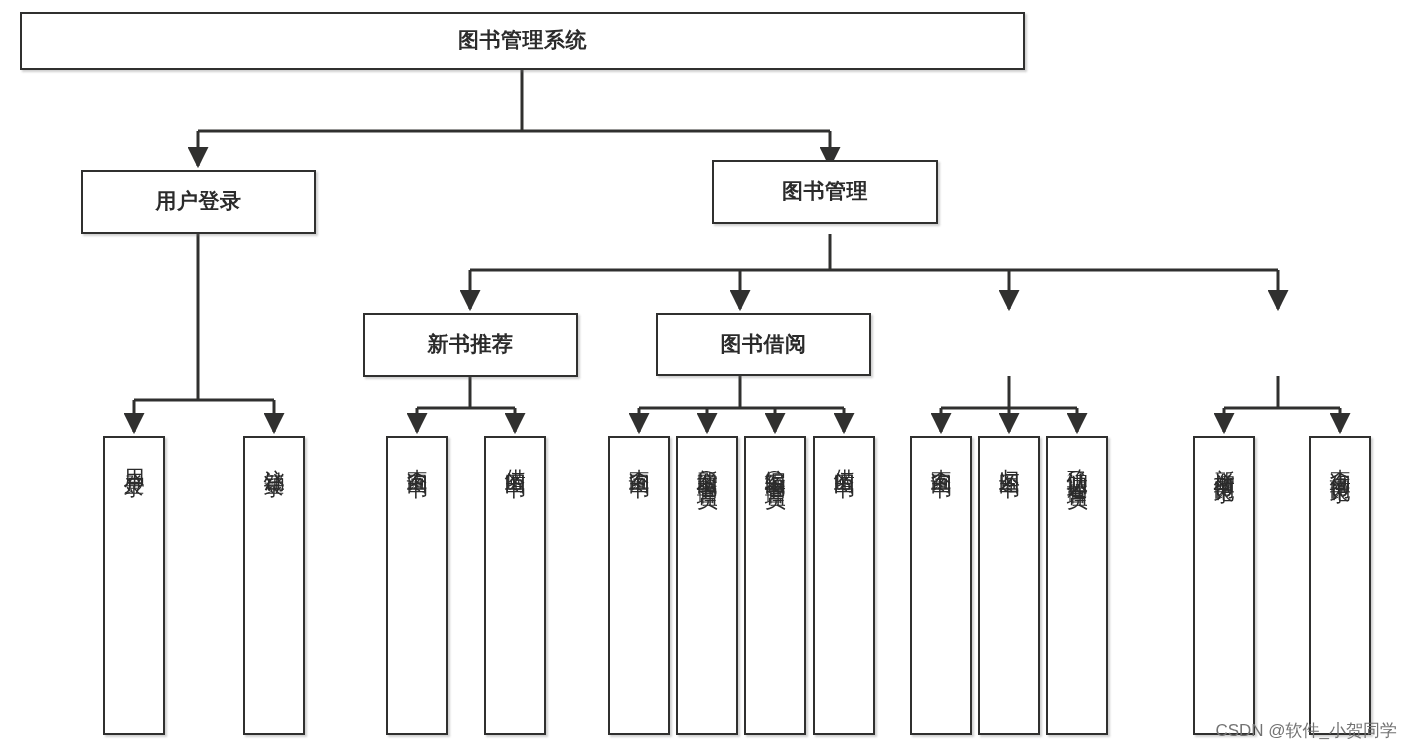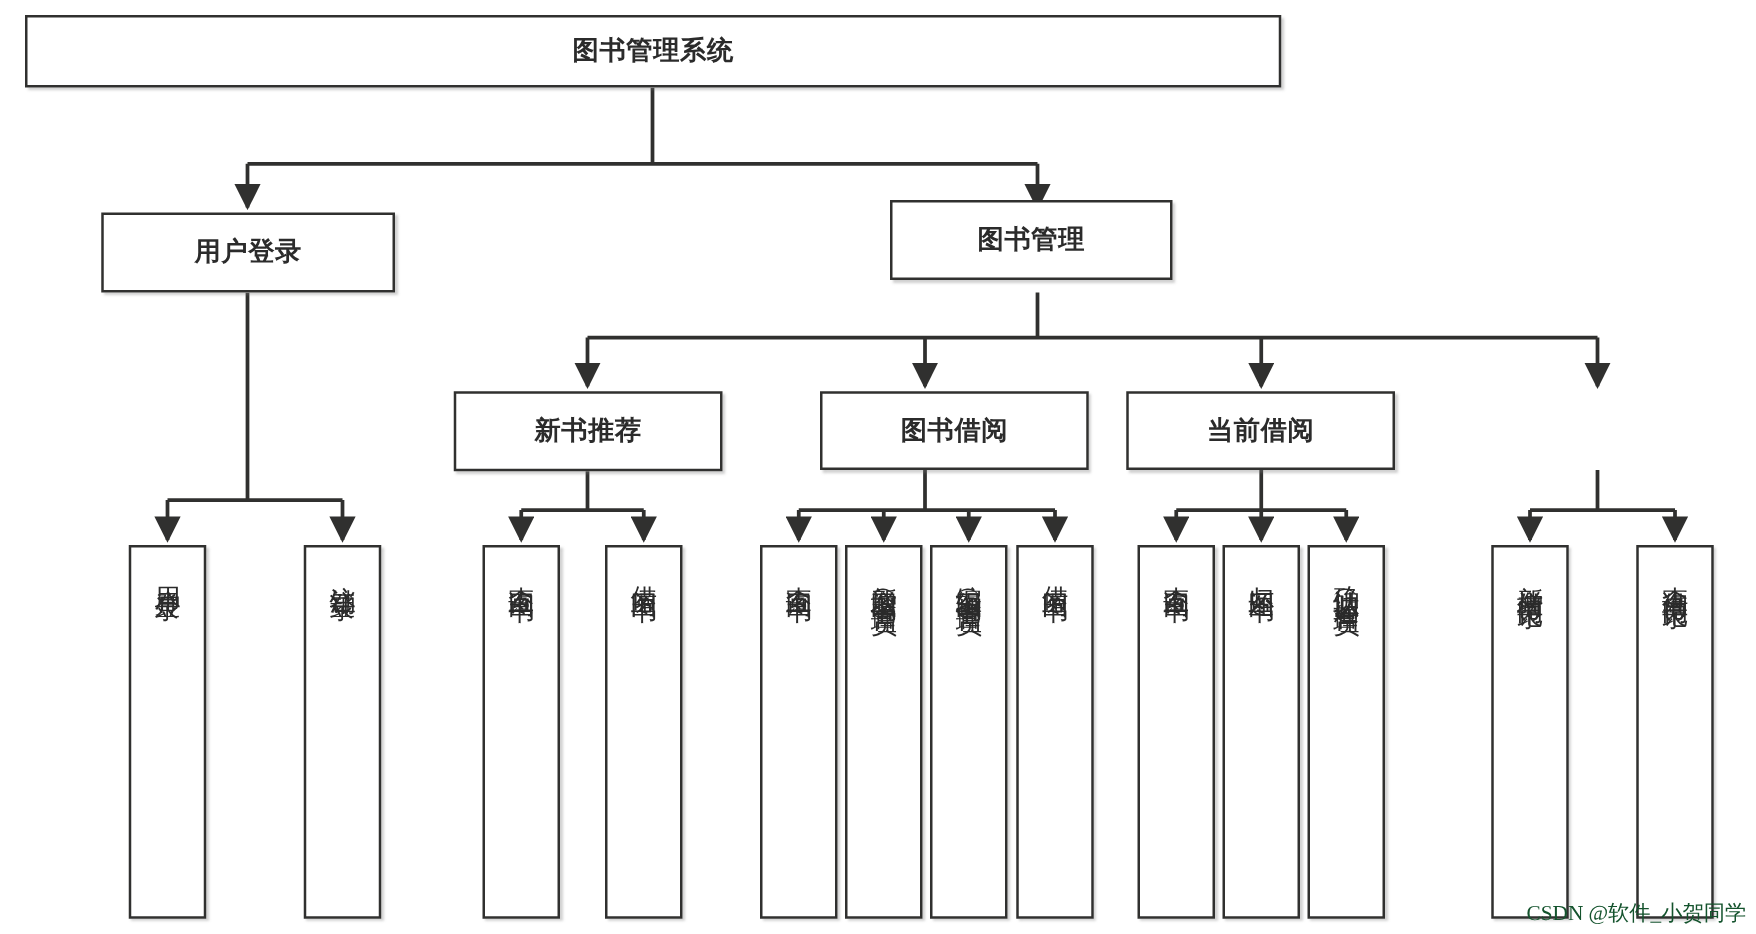--- a/index.html
+++ b/index.html
@@ -58,22 +58,22 @@
     writing-mode: vertical-rl;
     text-orientation: upright;
     letter-spacing: 3px;
     white-space: nowrap;
   }
   #watermark {
     position: absolute;
     right: 8px;
     bottom: 5px;
     font-size: 17px;
-    color: #14532d;
-    font-family: Liberation Serif, serif;
+    color: #737373;
+    font-family: Liberation Sans, sans-serif;
     white-space: nowrap;
     pointer-events: none;
   }
 </style>
 </head>
 <body>
 
 <div id="diagram-root">
 
   <svg id="edge-layer" viewBox="0 0 1405 747" width="1405" height="747" xmlns="http://www.w3.org/2000/svg">
@@ -136,23 +136,20 @@
   <div class="node horizontal" style="left:712px; top:160px; width:226px; height:64px;">
     <span class="label">图书管理</span>
   </div>
 
   <div class="node horizontal" style="left:363px; top:313px; width:215px; height:64px;">
     <span class="label">新书推荐</span>
   </div>
   <div class="node horizontal" style="left:632px; top:313px; width:215px; height:63px;margin-left:24px;">
     <span class="label">图书借阅</span>
   </div>
-  <div class="node horizontal" style="left:901px; top:313px; width:215px; height:63px;">
-    <span class="label">当前借阅</span>
-  </div>
 
   <div class="node vertical" style="left:103px; top:436px; width:62px; height:299px;">
     <span class="label">用户登录</span>
   </div>
   <div class="node vertical" style="left:243px; top:436px; width:62px; height:299px;">
     <span class="label">注销登录</span>
   </div>
 
   <div class="node vertical" style="left:386px; top:436px; width:62px; height:299px;">
     <span class="label">查询图书</span>

